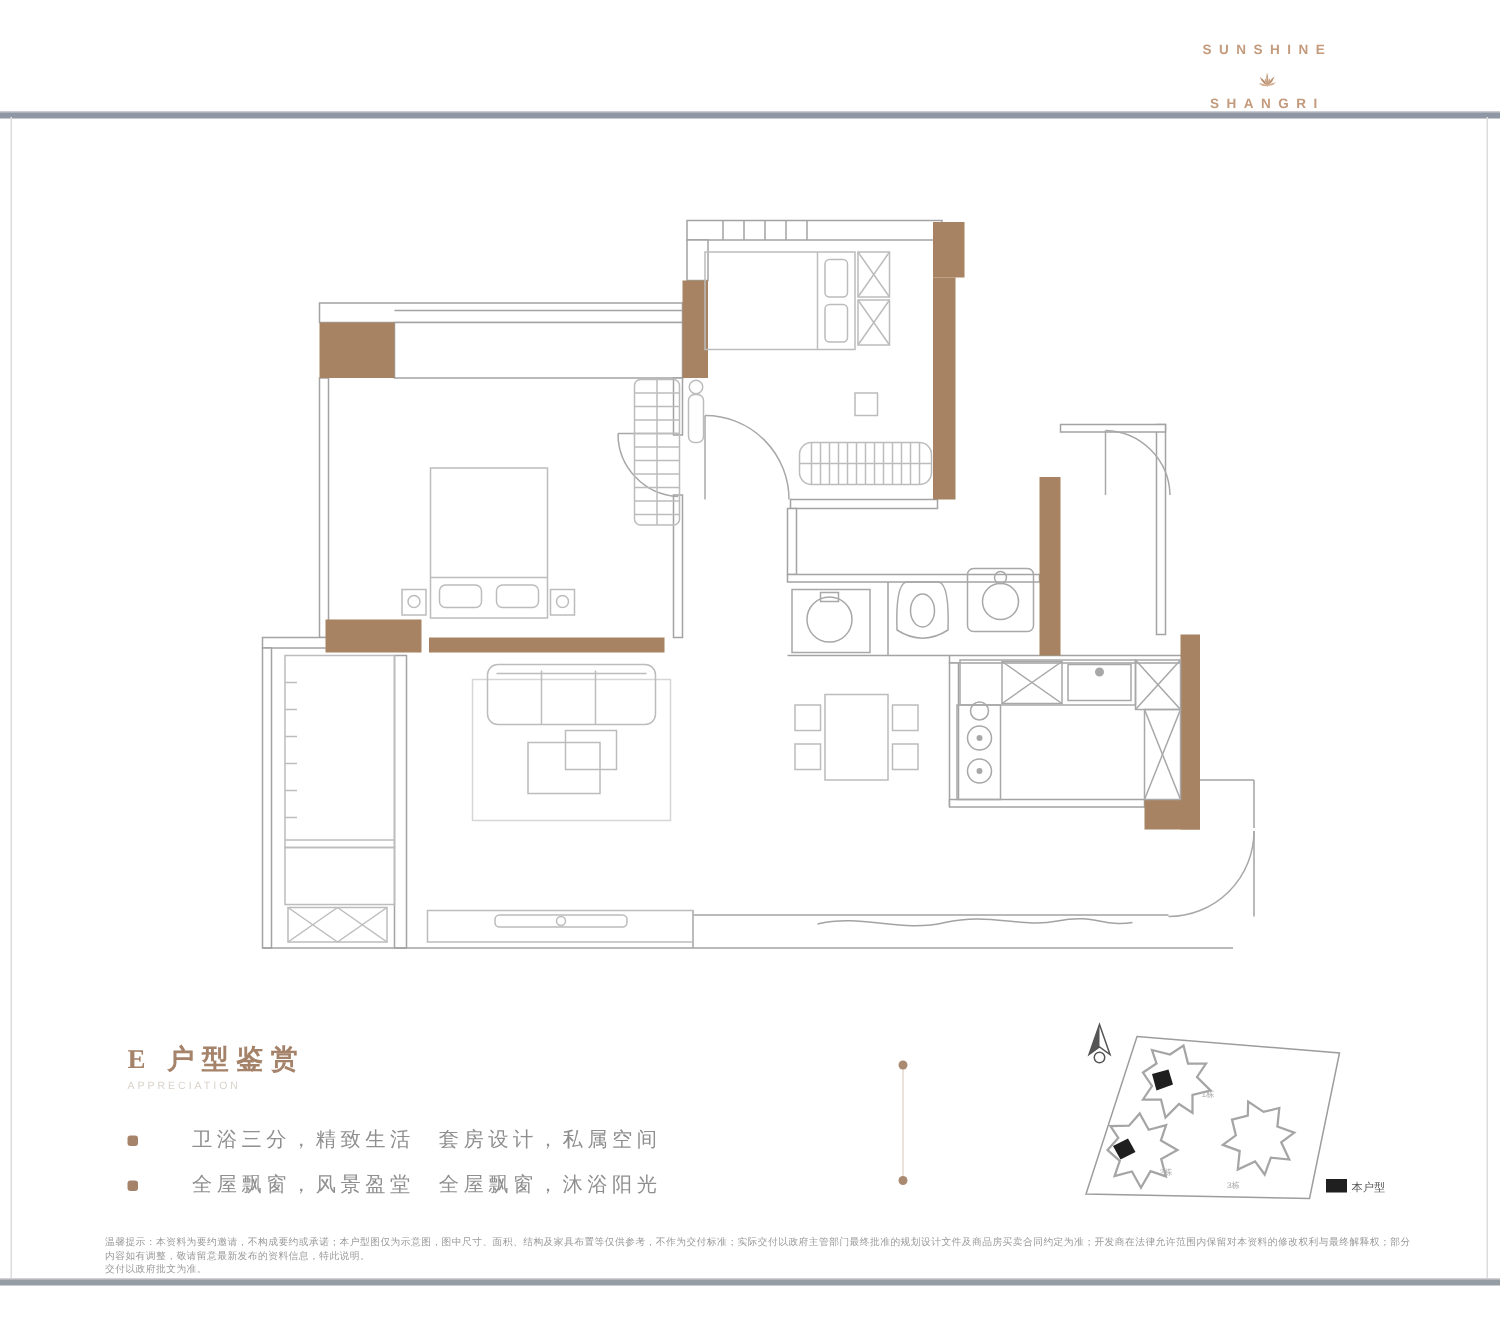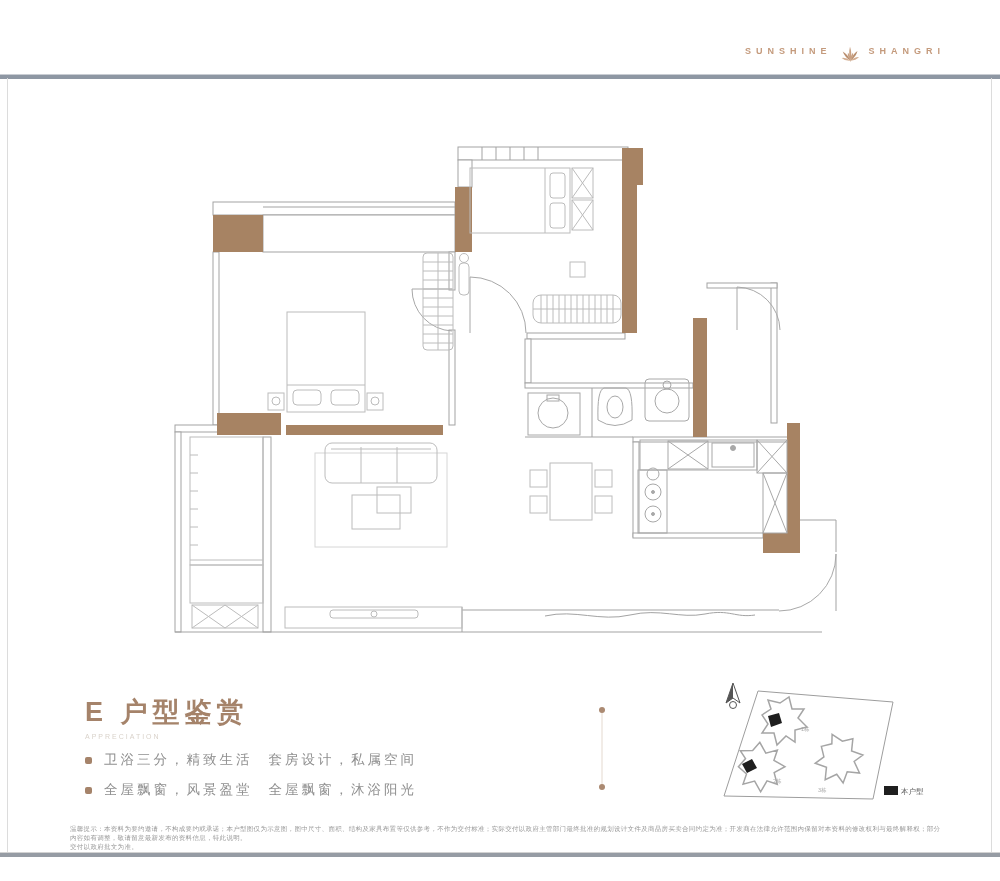--- a/index.html
+++ b/index.html
@@ -9,30 +9,30 @@
   }
   
   .rule-top{position:absolute;left:0;top:74px;width:1000px;height:4px;
     border-top:1px solid #c9cdd3;background:#8e97a3;}
   .rule-bottom{position:absolute;left:0;top:852px;width:1000px;height:4px;
     border-top:1px solid #d2d2d2;background:#969ca4;}
   .edge{position:absolute;top:78px;width:1px;height:774px;background:#dcdcdc;}
   .edge.left{left:7px}.edge.right{left:991px}
   
   .brand{position:absolute;top:28px;left:745px;width:200px;height:46px;
-    display:flex;align-items:center;justify-content:center;gap:6px;}
+    display:flex;align-items:center;justify-content:center;gap:6px;flex-direction:column;}
   .brand .word{font-size:9px;letter-spacing:5px;color:#c49a7c;font-weight:bold;white-space:nowrap;}
   
   .title-block{position:absolute;left:85px;top:694px;}
-  .page-title{font-size:27px;font-weight:700;color:#a5836a;letter-spacing:5px;}
+  .page-title{font-size:18px;font-weight:700;color:#a5836a;letter-spacing:5px;font-family:Liberation Serif, serif;}
   .page-subtitle{font-size:7px;color:#d9d2ca;letter-spacing:2px;margin-top:3px;}
   .features{position:absolute;left:85px;top:745px;}
   .feature{display:flex;align-items:center;height:30px;}
   .bullet{width:7px;height:7px;background:#a5836a;border-radius:2px;margin-right:12px;flex:0 0 auto;}
-  .feature .txt{font-size:13.5px;color:#8f8f8f;letter-spacing:3px;white-space:nowrap;}
+  .feature .txt{font-size:13.5px;color:#8f8f8f;letter-spacing:3px;white-space:nowrap;margin-left:24px;}
   .feature .txt .p2{margin-left:16px;}
   
   .disclaimer{position:absolute;left:70px;top:824px;width:872px;
     font-size:6.5px;line-height:9px;color:#9a9a9a;letter-spacing:0.3px;}
   
   #gfx{position:absolute;left:0;top:0;width:1000px;height:881px;}
 </style>
 </head>
 <body>
 <div id="page">

